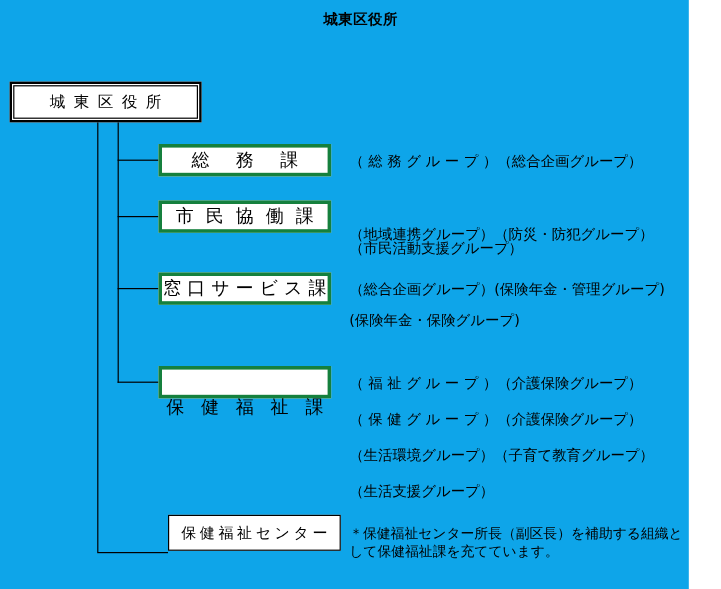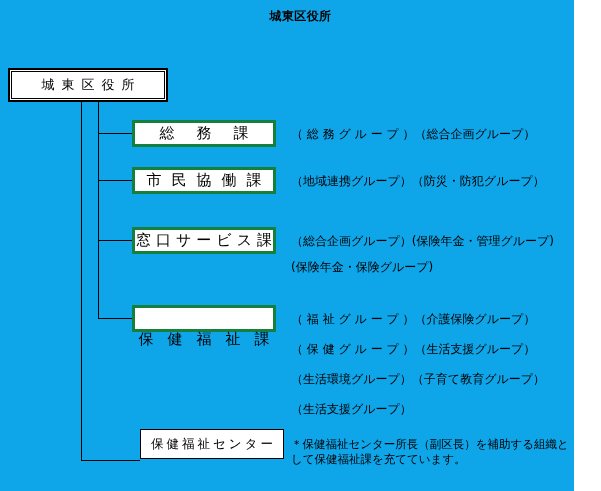--- a/index.html
+++ b/index.html
@@ -156,35 +156,36 @@
   <div class="hline" style="left:98px; top:133px; width:42px;"></div>
   <div class="dept-box" style="top:120px;">
     <span class="dept-label" style="letter-spacing:22px; text-indent:22px;">総務課</span>
   </div>
   <div class="grp-line" style="top:127px;">（ 総 務 グ ル ー プ ）（総合企画グループ）</div>
 
   <div class="hline" style="left:98px; top:180px; width:42px;"></div>
   <div class="dept-box" style="top:167px;">
     <span class="dept-label" style="letter-spacing:10px; text-indent:10px;">市民協働課</span>
   </div>
-  <div class="grp-line" style="top:174px;">（地域連携グループ）（防災・防犯グループ）</div>
+  <div class="grp-line" style="top:188px;">（地域連携グループ）（防災・防犯グループ）</div>
+  <div class="grp-line" style="top:200px;">（市民活動支援グループ）</div>
 
   <div class="hline" style="left:98px; top:240px; width:42px;"></div>
   <div class="dept-box" style="top:227px;">
     <span class="dept-label" style="letter-spacing:5px; text-indent:5px;">窓口サービス課</span>
   </div>
   <div class="grp-line" style="top:234px;">（総合企画グループ）(保険年金・管理グループ)</div>
   <div class="grp-line" style="top:260px;">(保険年金・保険グループ)</div>
 
   <div class="hline" style="left:98px; top:318px; width:42px;"></div>
   <div class="dept-box" style="top:305px;">
     <span class="dept-label" style="letter-spacing:14px; text-indent:14px;margin-top:42px;">保健福祉課</span>
   </div>
   <div class="grp-line" style="top:312px;">（ 福 祉 グ ル ー プ ）（介護保険グループ）</div>
-  <div class="grp-line" style="top:342px;">（ 保 健 グ ル ー プ ）（生活支援グループ）</div>
+  <div class="grp-line" style="top:342px;">（ 保 健 グ ル ー プ ）（介護保険グループ）</div>
   <div class="grp-line" style="top:402px;">（生活支援グループ）</div>
   <div class="grp-line" style="top:372px;">（生活環境グループ）（子育て教育グループ）</div>
 
   <div class="hline" style="left:81px; top:460px; width:59px;"></div>
   <div class="center-box" style="top:429px;text-align:center;">
     <span class="dept-label" style="letter-spacing:3px; text-indent:3px;">保健福祉センター</span>
   </div>
 
   <div class="note">
     <span class="note-line">＊保健福祉センター所長（副区長）を補助する組織と</span>

